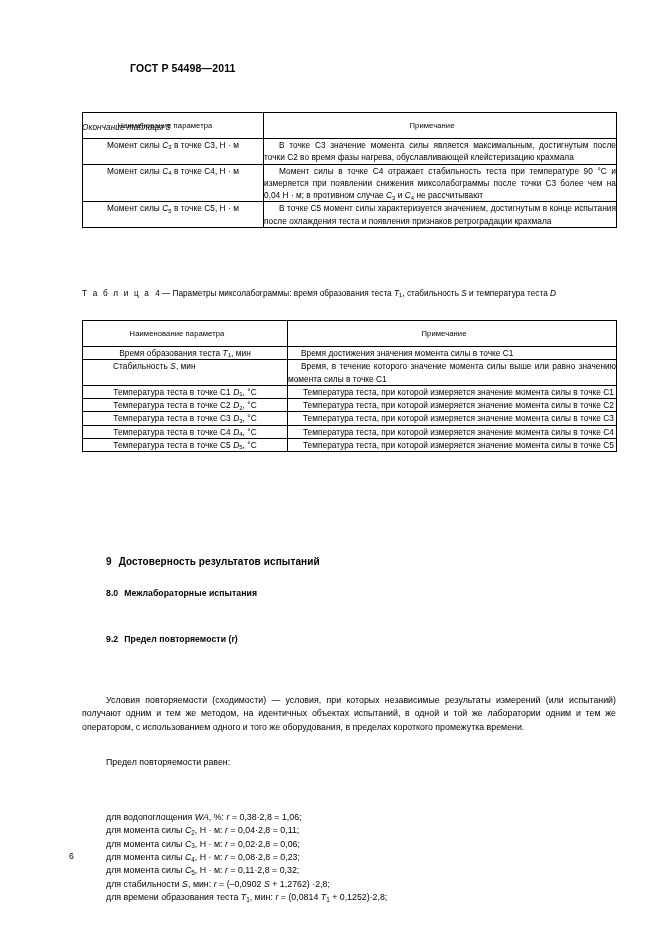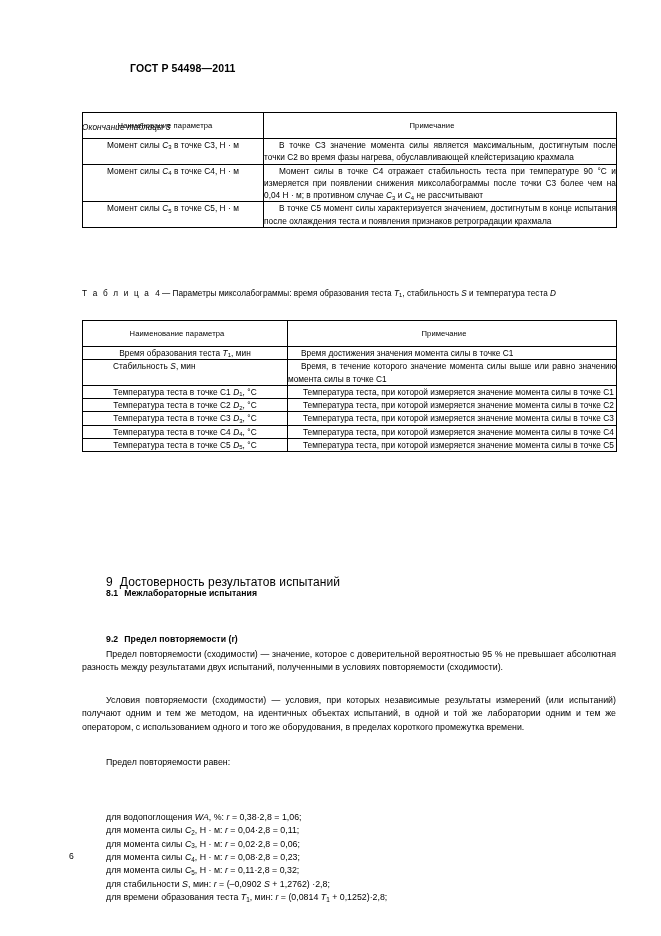--- a/index.html
+++ b/index.html
@@ -105,23 +105,23 @@
     text-align: justify;
     text-align-last: left;
     letter-spacing: 0.02px;
   }
   .sp-letters { letter-spacing: 1.7px; }
 
   
   .section-h1 {
     position: absolute;
     left: 106px;
-    top: 575px;
-    font-size: 12px;
-    font-weight: normal;
+    top: 556px;
+    font-size: 10px;
+    font-weight: bold;
     letter-spacing: 0.1px;
   }
   .section-h1 .num { margin-right: 7px; }
 
   .section-h2 {
     position: absolute;
     left: 106px;
     top: 588px;
     font-size: 8.7px;
     font-weight: bold;
@@ -251,29 +251,28 @@
         <td class="cell-note"><span class="ind"></span>Температура теста, при которой измеряется значение момента силы в точке С5</td>
       </tr>
     </tbody>
   </table>
 
   <div class="section-h1">
     <span class="num">9</span><span>Достоверность результатов испытаний</span>
   </div>
 
   <div class="section-h2">
-    <span class="num">8.1</span><span>Межлабораторные испытания</span>
+    <span class="num">8.0</span><span>Межлабораторные испытания</span>
   </div>
 
 
   <div class="section-h2" id="head-9-2">
     <span class="num">9.2</span><span>Предел повторяемости (r)</span>
   </div>
 
-  <div class="para" id="para-9-2-a"><span class="lead"></span><span>Предел повторяемости (сходимости) — значение, которое с доверительной вероятностью 95 % не превышает абсолютная разность между результатами двух испытаний, полученными в условиях повторяемости (сходимости).</span></div>
 
   <div class="para" id="para-9-2-b"><span class="lead"></span><span>Условия повторяемости (сходимости) — условия, при которых независимые результаты измерений (или испытаний) получают одним и тем же методом, на идентичных объектах испытаний, в одной и той же лаборатории одним и тем же оператором, с использованием одного и того же оборудования, в пределах короткого промежутка времени.</span></div>
 
   <div class="para" id="para-9-2-c"><span class="lead"></span><span>Предел повторяемости равен:</span></div>
 
   <div class="formula-list">
     <div class="row">для водопоглощения <i>WA</i>, %: <i>r</i> = 0,38·2,8 = 1,06;</div>
     <div class="row">для момента силы <i>C</i><sub>2</sub>, Н · м: <i>r</i> = 0,04·2,8 = 0,11;</div>
     <div class="row">для момента силы <i>C</i><sub>3</sub>, Н · м: <i>r</i> = 0,02·2,8 = 0,06;</div>
     <div class="row">для момента силы <i>C</i><sub>4</sub>, Н · м: <i>r</i> = 0,08·2,8 = 0,23;</div>

